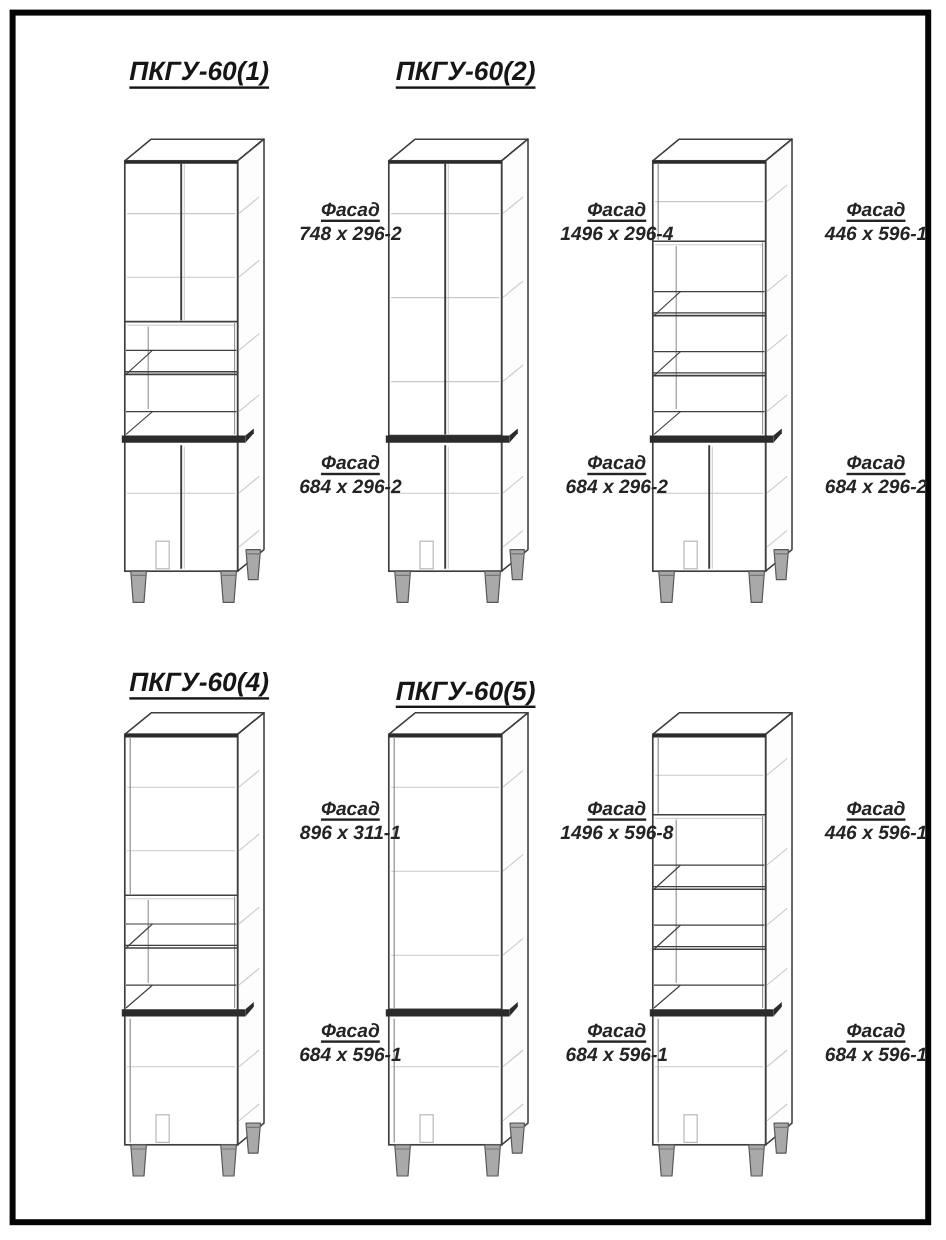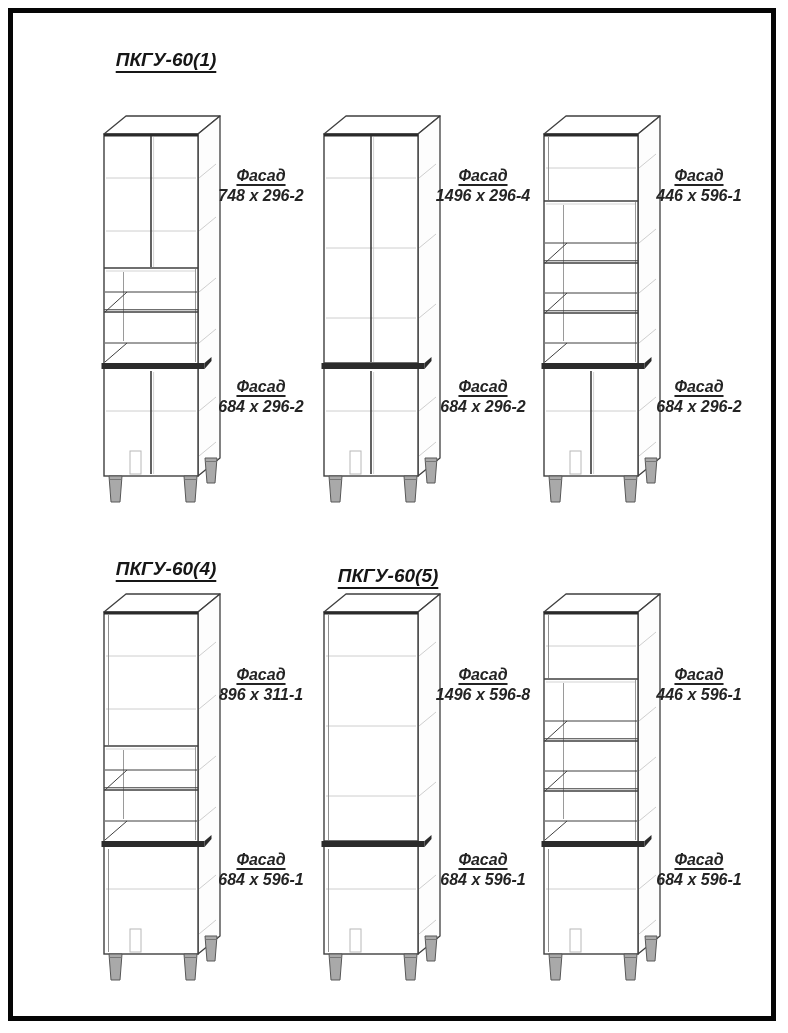--- a/index.html
+++ b/index.html
@@ -1,42 +1,43 @@
 <!DOCTYPE html>
 <html><head>
 <meta charset="utf-8">
 <style>
   html,body{margin:0;padding:0;background:#ffffff;}
   body{font-family:"Liberation Sans", sans-serif;}
   #sheet{position:relative;width:788px;height:1033px;background:#ffffff;overflow:hidden;}
   #frame{position:absolute;left:8px;top:8px;width:768px;height:1013px;
          border:5px solid #050505;box-sizing:border-box;}
   .ttl{position:absolute;transform:translateX(-50%);
-       font-style:italic;font-weight:700;font-size:19px;line-height:32px;
+       font-style:italic;font-weight:700;font-size:22px;line-height:32px;
        color:#161616;text-decoration:underline;text-decoration-thickness:2px;text-underline-offset:5px;
        white-space:nowrap;}
   .t0{left:166px;top:44px;} .t1{left:388px;top:44px;} .t2{left:605px;top:44px;}
   .t3{left:166px;top:553px;} .t4{left:388px;top:560px;} .t5{left:605px;top:529px;}
   .fig{position:absolute;width:125px;height:395px;}
   .f0{left:100px;top:111px;} .f1{left:320px;top:111px;} .f2{left:540px;top:111px;}
   .f3{left:100px;top:589px;} .f4{left:320px;top:589px;} .f5{left:540px;top:589px;}
   .lab{position:absolute;width:124px;text-align:center;
-       font-style:italic;font-weight:600;font-size:16px;line-height:20px;color:#242424;white-space:nowrap;}
+       font-style:italic;font-weight:600;font-size:16px;line-height:20px;color:#242424;white-space:nowrap;padding-left:31px;}
   .lab .nm{text-decoration:underline;text-decoration-thickness:1.5px;text-underline-offset:3px;}
   .lx0{left:199px;} .lx1{left:421px;} .lx2{left:637px;}
   .uy0{top:166px;} .ly0{top:377px;}
   .uy1{top:665px;} .ly1{top:850px;}
 </style>
 </head>
 <body>
 
 <div id="sheet">
   <div id="frame"></div>
 
   <div class="ttl t0">ПКГУ-60(1)</div>
+  <div class="ttl t1">ПКГУ-60(2)</div>
   <div class="ttl t3">ПКГУ-60(4)</div>
   <div class="ttl t4">ПКГУ-60(5)</div>
 
   <div class="fig f0"><svg viewBox="0 0 125 395" width="125" height="395" xmlns="http://www.w3.org/2000/svg">
         <g>
           <polygon points="4,23 26,5 120,5 98,23" fill="#ffffff" stroke="#3f3f3f" stroke-width="1.3" stroke-linejoin="round"></polygon>
         </g>
         <g>
           <polygon points="98,23 120,5 120,347 98,365" fill="#fdfdfd" stroke="#3f3f3f" stroke-width="1.3" stroke-linejoin="round"></polygon>
           <line x1="99" y1="67" x2="116" y2="53" stroke="#c8c8c8" stroke-width="0.9"></line>

